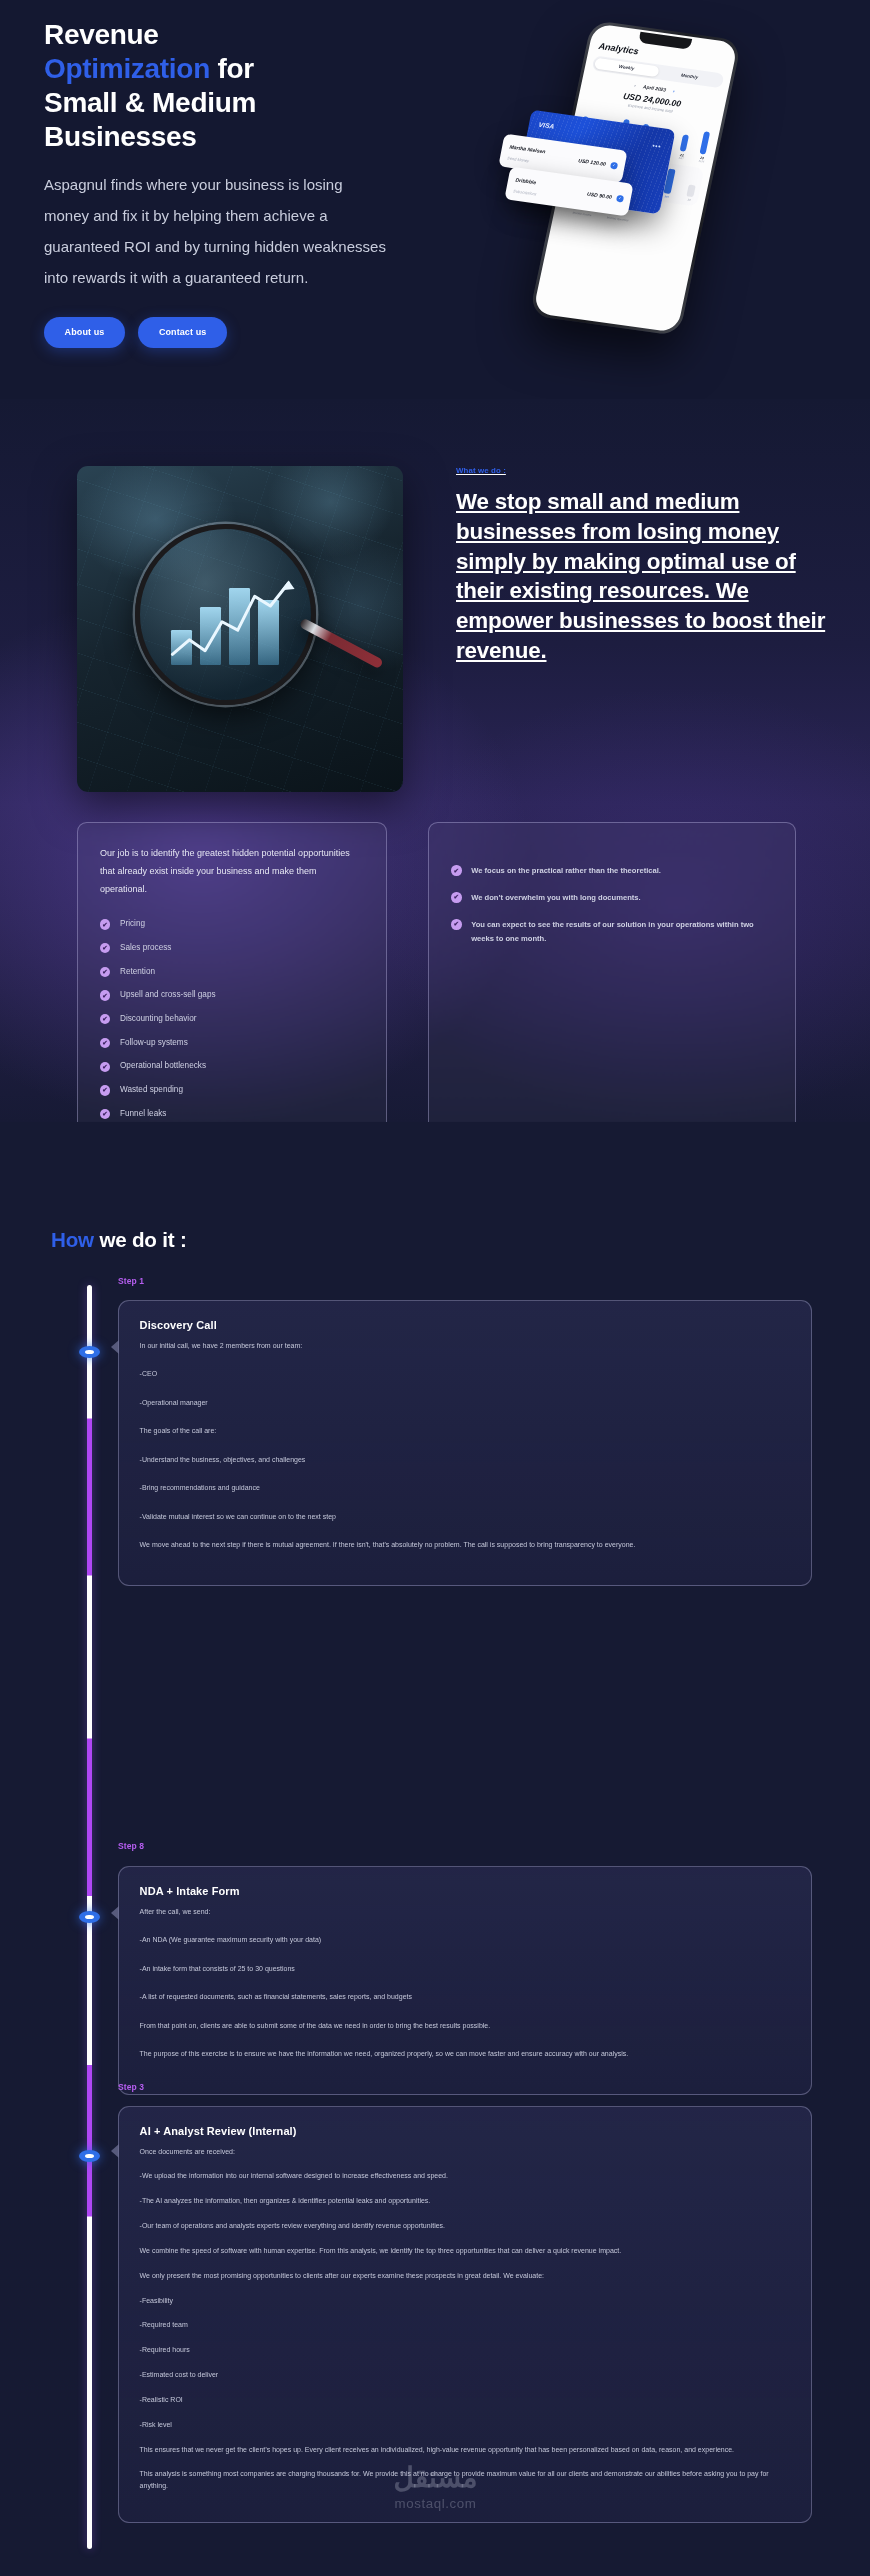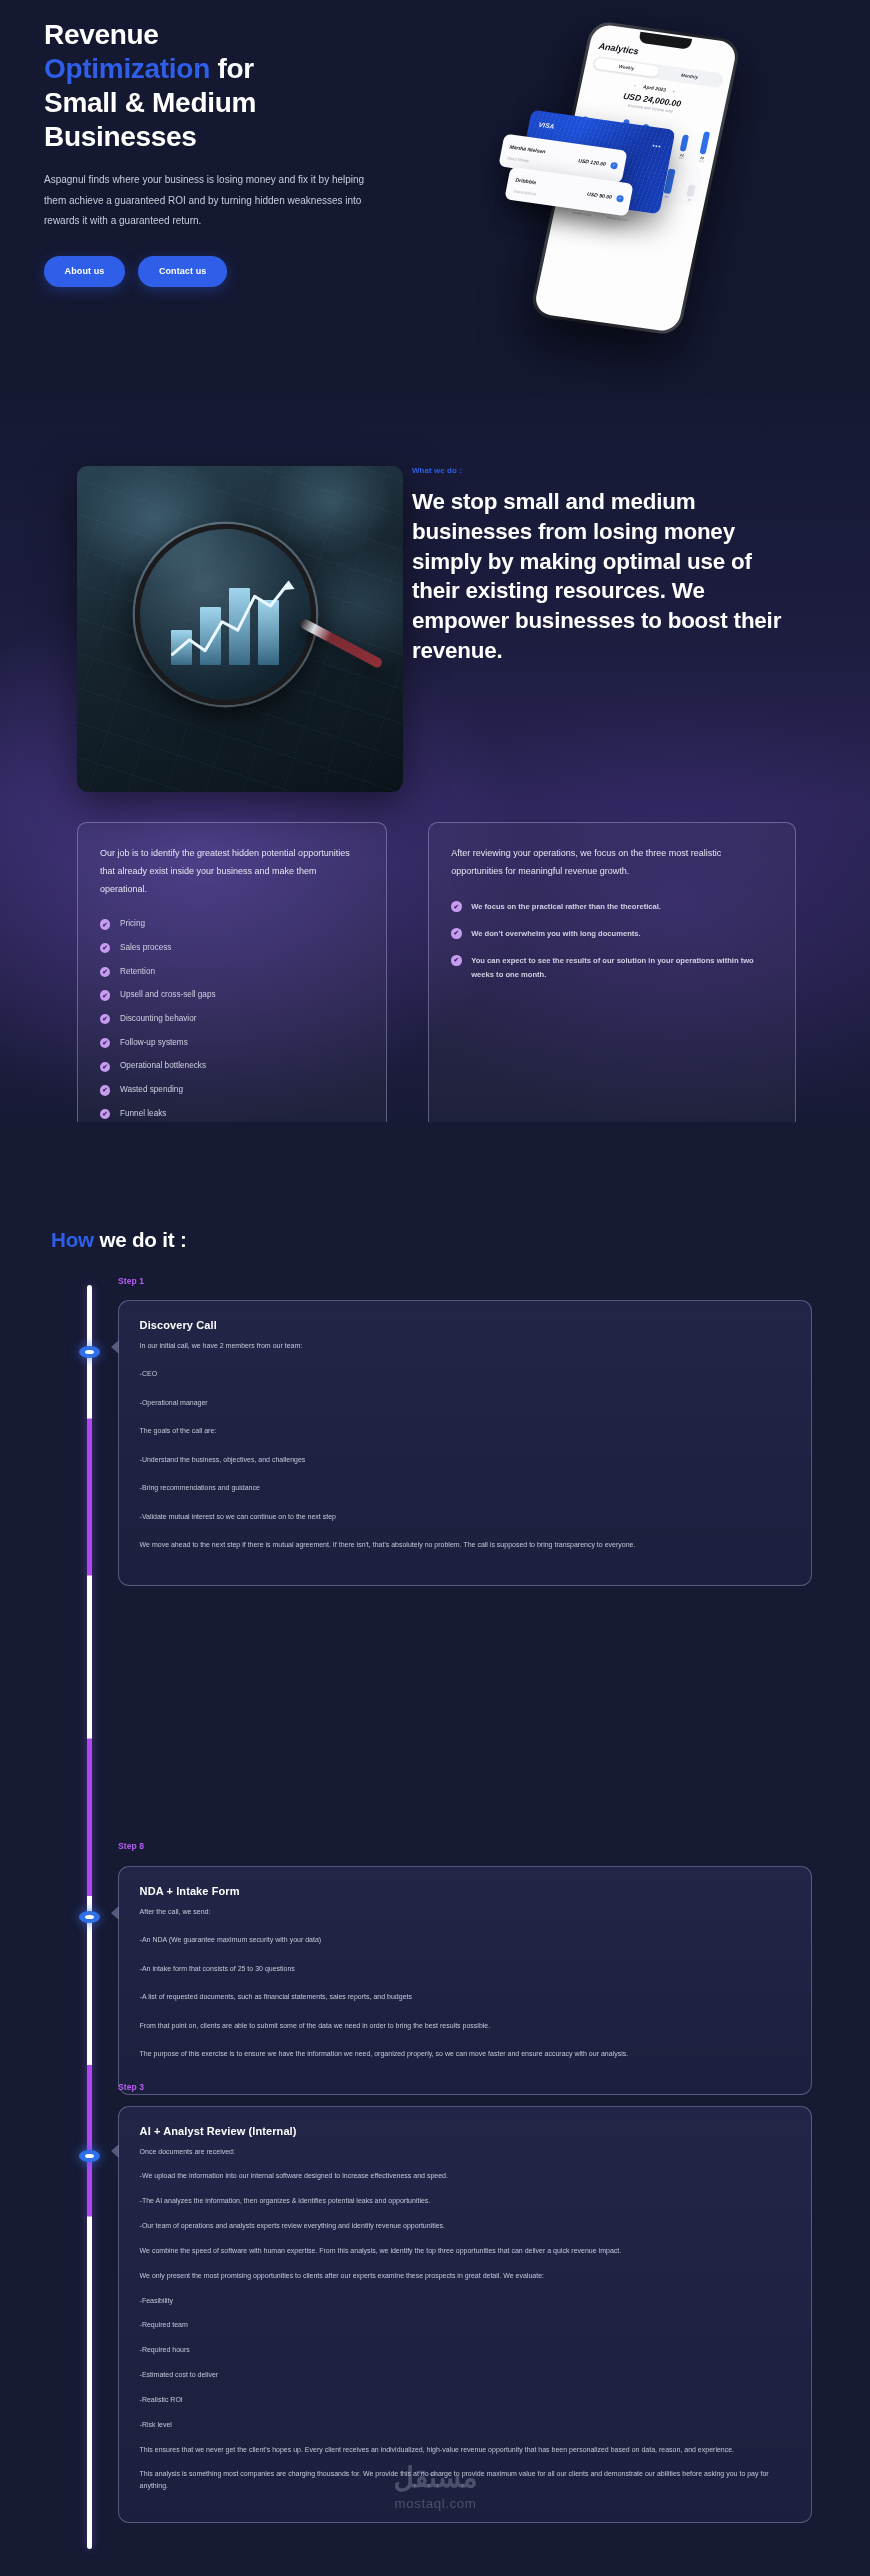--- a/index.html
+++ b/index.html
@@ -22,21 +22,21 @@
     overflow:hidden;
   }
   .hero-inner { position:absolute; left:44px; top:18px; width:387px; }
   .hero h1 {
     font-size:28px; line-height:1.22; font-weight:700; letter-spacing:-0.3px;
     color:#ffffff;
   }
   .hero h1 .accent { color:#2f5fe8;text-align:center; }
   .hero-sub {
     margin-top:15.7px; width:342px;
-    font-size:10px; line-height:2.05; color:#c9cddd; font-weight:400;
+    font-size:15px; line-height:2.05; color:#c9cddd; font-weight:400;
   }
   .hero-btns { margin-top:24px; display:flex; gap:13.3px; }
   .btn {
     border:none; cursor:pointer; border-radius:604px;
     background:#2f5fe8; color:#fff;
     font-family:"Liberation Sans", sans-serif;
     font-size:9px; font-weight:700; letter-spacing:0.1px;
     padding:0 20.6px; height:31px; line-height:31px; text-align:center;
     box-shadow:0 3.6px 13.3px rgba(47,95,232,.35);
   }
@@ -149,21 +149,21 @@
   .ph .lens .b{ position:absolute; bottom:35px; border-radius:1.2px;
     background:linear-gradient(180deg, rgba(170,225,250,.92), rgba(90,175,220,.45)); }
   .ph .arrow{ position:absolute; left:30px; bottom:37px; width:127px; height:85px; }
   .ph .handle{
     position:absolute; left:224px; top:151px; width:91px; height:10.3px; border-radius:5.4px;
     transform:rotate(28deg); transform-origin:left center;
     background:linear-gradient(90deg,#2a2326 0%,#d9dde2 16%,#7b2b33 36%,#8e2f38 100%);
     box-shadow:0 6px 15.7px rgba(0,0,0,.55);
   }
 
-  .wd-right{ position:absolute; left:412px; top:67px; width:375px; }
+  .wd-right{ position:absolute; left:456px; top:67px; width:375px;text-decoration:underline; }
   .wd-kicker{ color:#2f5fe8; font-size:7.9px; font-weight:700; letter-spacing:0.1px; }
   .wd-title{ margin-top:12px; font-size:22.4px; line-height:1.33; font-weight:700; color:#fff; letter-spacing:-0.2px; }
 
   .cards{ position:absolute; left:77px; top:423px; width:719px; display:flex; gap:41px; }
   .card{
     border:0.6px solid rgba(190,185,230,.40); border-radius:9.7px;
     background:rgba(255,255,255,.035);
     padding:20.6px 22px 17px; backdrop-filter:blur(1.2px);
   }
   .card.left{ width:326px; min-height:296px; }
@@ -428,21 +428,20 @@
               <span class="tick">✔</span>
               <span class="tx">Funnel leaks</span>
             </div>
             <div class="citem">
               <span class="tick">✔</span>
               <span class="tx">Missing automation</span>
             </div>
           </div>
       </div>
       <div class="card right">
-        <div class="card-lead">After reviewing your operations, we focus on the three most realistic opportunities for meaningful revenue growth.</div>
         <div class="clist" id="right-list">
             <div class="citem">
               <span class="tick">✔</span>
               <span class="tx">We focus on the practical rather than the theoretical.</span>
             </div>
             <div class="citem">
               <span class="tick">✔</span>
               <span class="tx">We don’t overwhelm you with long documents.</span>
             </div>
             <div class="citem">

